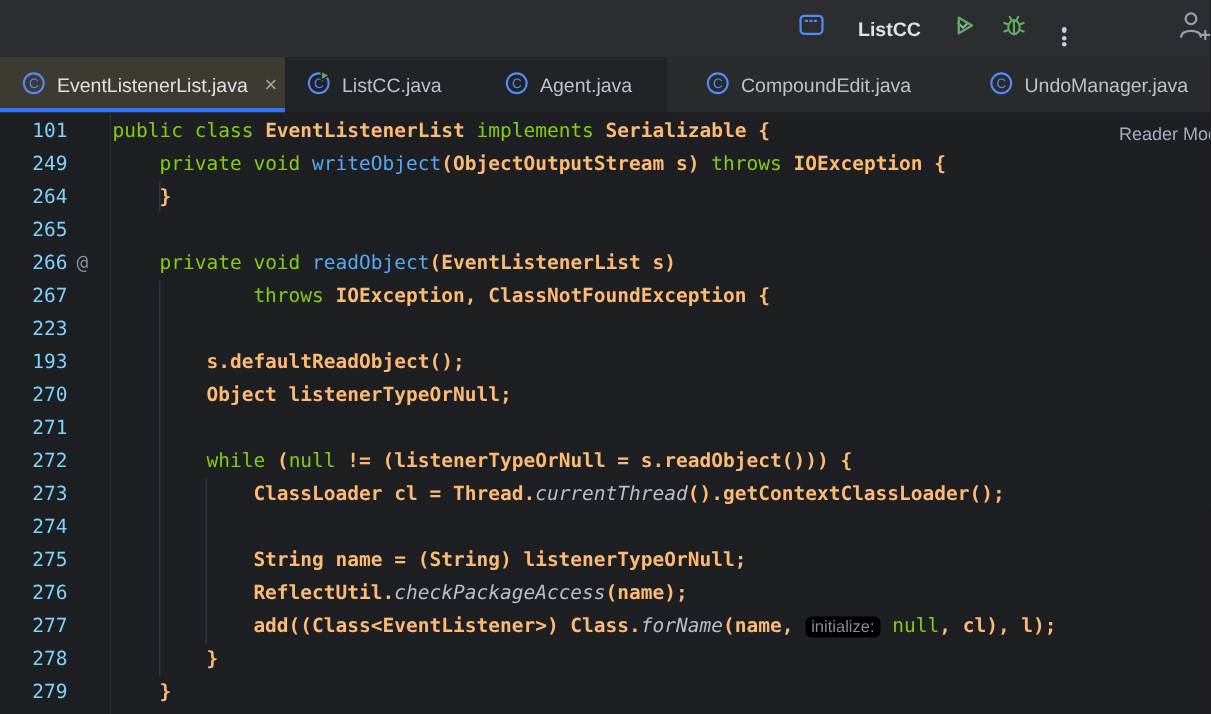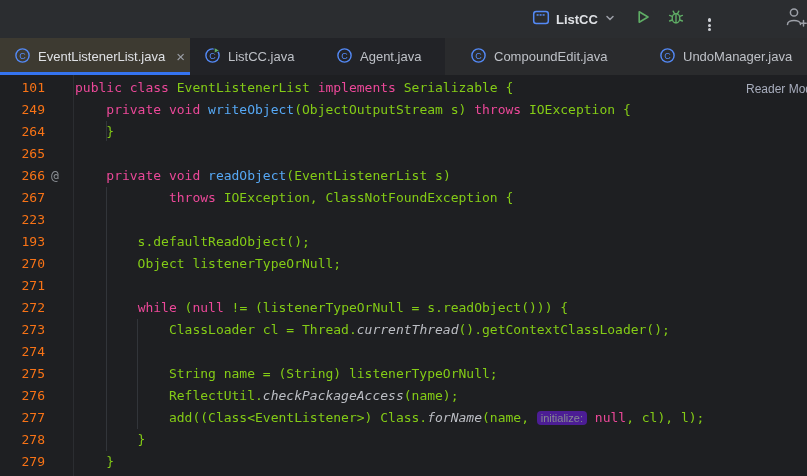--- a/index.html
+++ b/index.html
@@ -3,21 +3,21 @@
 <meta charset="utf-8">
 <style>
   * { margin:0; padding:0; box-sizing:border-box; }
   html,body { width:807px; height:476px; overflow:hidden; background:#1E1F22;
               font-family:"Liberation Sans", sans-serif; }
   .app { position:relative; width:807px; height:476px; }
 
   
   .toolbar { position:relative; height:38px; background:#2B2D30; }
   .run-widget { position:absolute; left:528px; top:6px; height:26px; display:flex;
-                align-items:center; gap:6px; padding:0 4px; border-radius:4px; cursor:pointer; }
+                align-items:center; gap:22px; padding:0 4px; border-radius:4px; cursor:pointer; }
   .run-config-label { color:#DFE1E5; font-size:13px; font-weight:bold; }
   .tb-btn { position:absolute; top:7px; width:26px; height:24px; display:flex;
             align-items:center; justify-content:center; border-radius:4px; cursor:pointer; }
   .kebab span { display:block; width:3px; height:3px; border-radius:50%; background:#CED0D6; margin:1.5px auto; }
 
   
   .tabbar { position:relative; height:37px; display:flex; background:#222327; }
   .tab { display:flex; align-items:center; gap:7px; padding:0 10px 0 14px;
          font-size:13px; color:#BEC1C7; cursor:pointer; position:relative; white-space:nowrap; }
   .tab.active { background:#3D3A31; color:#DFE1E5; }
@@ -27,30 +27,30 @@
   .tab-group-right { flex:1; display:flex; background:#2A2B2D; }
   .tab-group-right .tab:first-child { padding-left:25px; }
   .tab-group-right .tab:last-child { padding-left:24px; }
 
   
   .editor { position:relative; height:401px; background:#1E1F22; padding-top:2px; overflow:hidden; }
   .gutter-sep { position:absolute; left:73px; top:0; bottom:0; width:1px; background:#2B2D31; }
   .indent-guide { position:absolute; width:1px; background:#32353A; }
   .code-line { display:flex; height:22px; line-height:22px;
                font-family:"DejaVu Sans Mono", monospace; font-size:13px; }
-  .ln { width:45px; flex:none; text-align:right; color:#f97316; user-select:none; }
+  .ln { width:45px; flex:none; text-align:right; color:#7dd3fc; user-select:none; }
   .gicon { width:28px; flex:none; color:#8A8E94; padding-left:6px; font-size:13px; }
   .code { white-space:pre; padding-left:2px; color:#BCBEC4; }
-  .kw { color:#ec4899;text-align:right; }
-  .pl { color:#84cc16; }
+  .kw { color:#84cc16;text-align:right; }
+  .pl { color:#fdba74;font-weight:bold; }
   .md { color:#56A8F5; }
   .fd { color:#C77DBB; }
   .ct { color:#C77DBB; font-style:italic; }
   .sm { font-style:italic; }
-  .hint { background:#4c1d95; color:#868A91; border-radius:4px; padding:1px 4px;
+  .hint { background:#000000; color:#868A91; border-radius:4px; padding:1px 4px;
           font-family:"Liberation Sans", sans-serif; font-size:11px; }
   .reader-mode { position:absolute; left:746px; top:7px; color:#A8ADBD; font-size:12px;
                  white-space:nowrap; cursor:pointer; }
 </style>
 </head>
 <body>
 
 <div class="app">
 
   <div class="toolbar">

